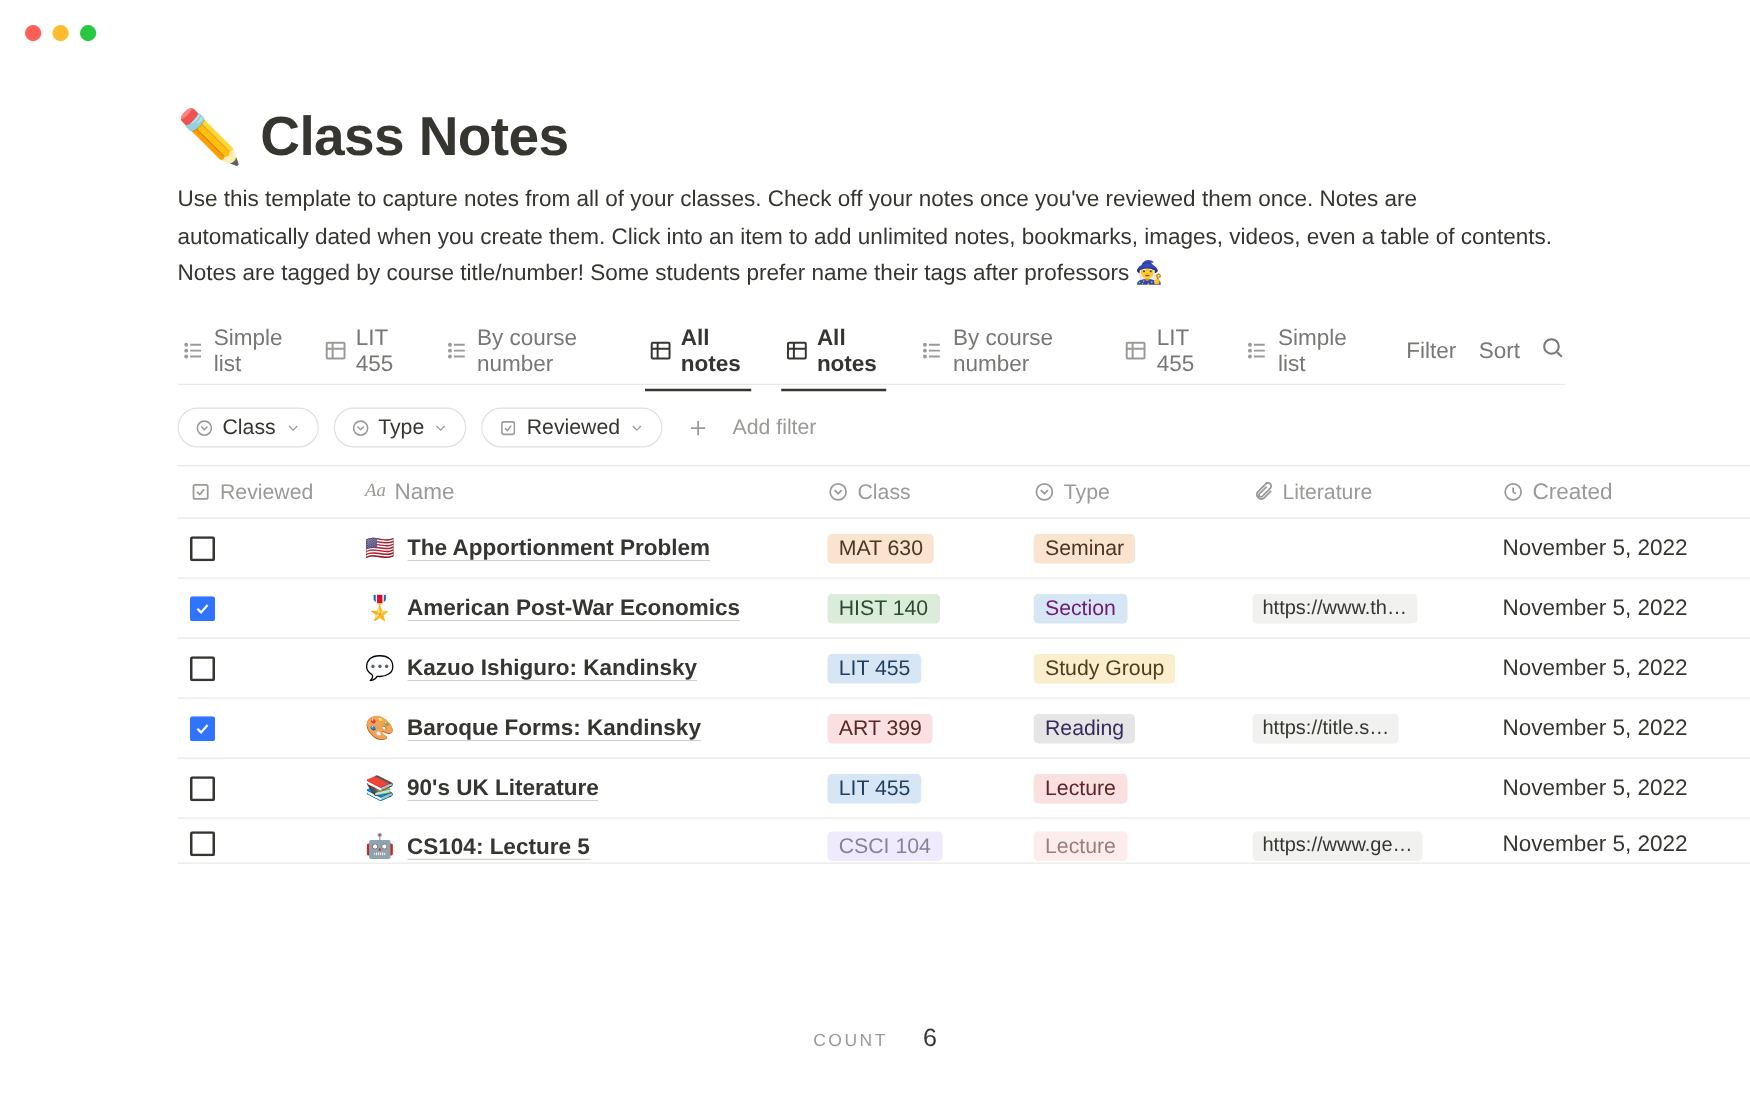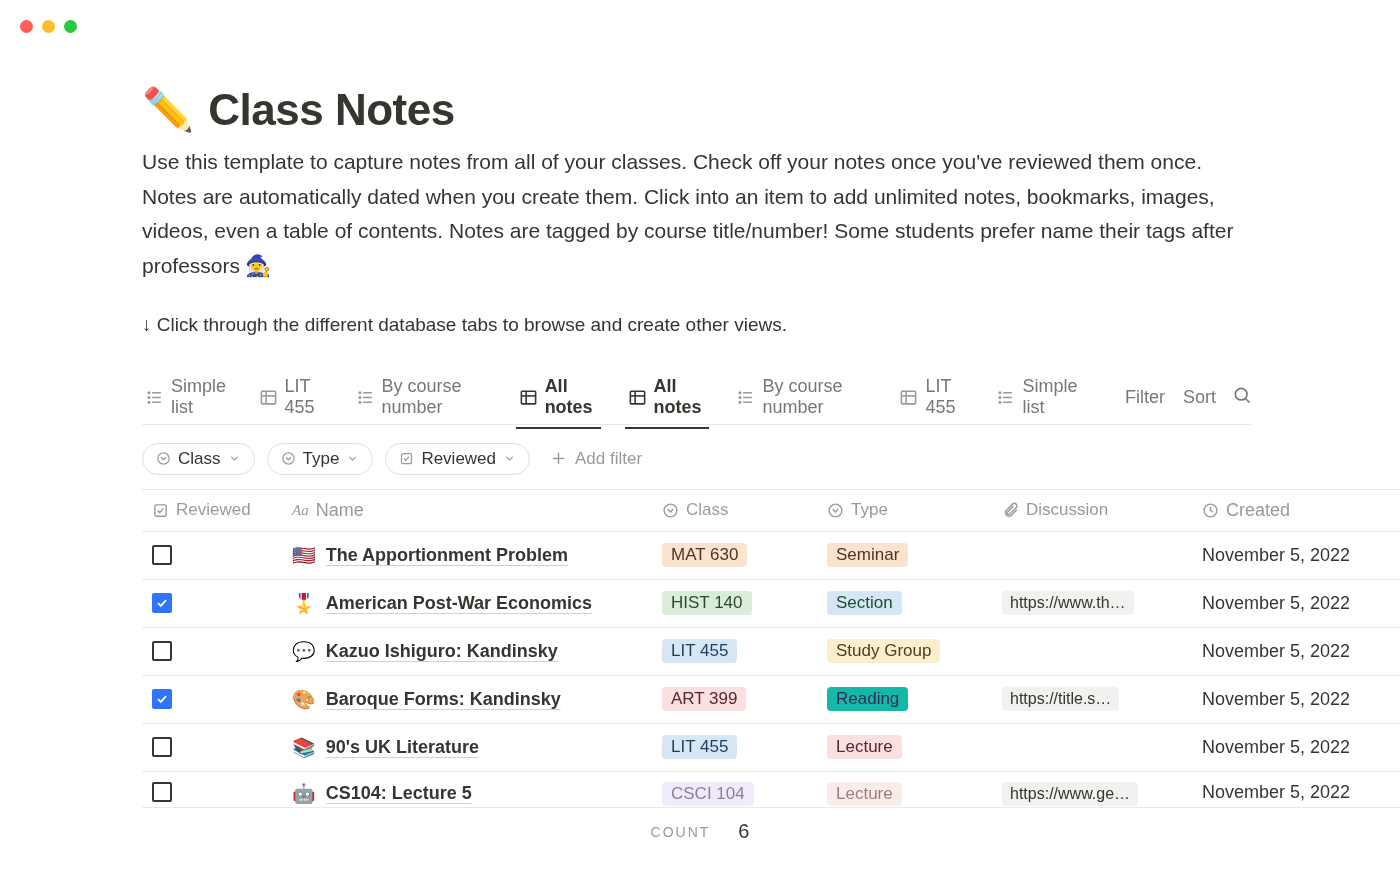--- a/index.html
+++ b/index.html
@@ -47,21 +47,21 @@
     font-size: 42px;
     line-height: 1;
   }
   .title-text {
     font-size: 44px;
     font-weight: 700;
     letter-spacing: -0.5px;
   }
 
   .description {
-    font-size: 21px;
+    font-size: 18px;
     line-height: 1.65;
     color: #37352f;
     max-width: 1100px;
     margin-bottom: 30px;
   }
 
   .hint {
     font-size: 19px;
     color: #37352f;
     margin-bottom: 45px;
@@ -133,21 +133,21 @@
     border-radius: 18px;
     padding: 5px 13px;
     font-size: 17px;
     color: #37352f;
     cursor: pointer;
   }
   .filter-pill .icon-small { color: #9b9a97; display:inline-flex; }
   .add-filter {
     display: flex;
     align-items: center;
-    gap: 8px;
+    gap: 19px;
     font-size: 17px;
     color: #9b9a97;
     cursor: pointer;
     margin-left: 8px;
   }
 
   .table {
     width: 1260px;
     border-top: 1px solid #e9e9e7;
   }
@@ -272,21 +272,20 @@
 
 <div class="page">
 
   <div class="title-row">
     <span class="title-icon">✏️</span>
     <span class="title-text">Class Notes</span>
   </div>
 
   <p class="description">Use this template to capture notes from all of your classes. Check off your notes once you've reviewed them once. Notes are automatically dated when you create them. Click into an item to add unlimited notes, bookmarks, images, videos, even a table of contents. Notes are tagged by course title/number!  Some students prefer name their tags after professors 🧙‍♀️</p>
 
-  <p class="hint">↓ Click through the different database tabs to browse and create other views.</p>
 
   <div class="views-row">
     <div class="view-tab">
         <span class="view-icon">
           <svg width="19" height="19" viewBox="0 0 24 24" fill="none" stroke="currentColor" stroke-width="2">
             <line x1="9" y1="6" x2="20" y2="6"></line>
             <line x1="9" y1="12" x2="20" y2="12"></line>
             <line x1="9" y1="18" x2="20" y2="18"></line>
             <circle cx="5" cy="6" r="1"></circle>
             <circle cx="5" cy="12" r="1"></circle>
@@ -461,21 +460,21 @@
         <svg width="17" height="17" viewBox="0 0 24 24" fill="none" stroke="currentColor" stroke-width="2">
             <circle cx="12" cy="12" r="9"></circle>
             <polyline points="8 10 12 14 16 10"></polyline>
           </svg>
         <span>Type</span>
       </div>
       <div class="cell col-materials">
         <svg width="17" height="17" viewBox="0 0 24 24" fill="none" stroke="currentColor" stroke-width="2">
             <path d="M21 11l-8 8a5 5 0 01-7-7l9-9a3.5 3.5 0 015 5l-9 9a2 2 0 01-3-3l8-8"></path>
           </svg>
-        <span>Discussion</span>
+        <span>Literature</span>
       </div>
       <div class="cell col-created">
         <svg width="17" height="17" viewBox="0 0 24 24" fill="none" stroke="currentColor" stroke-width="2">
             <circle cx="12" cy="12" r="9"></circle>
             <polyline points="12 7 12 12 15 14"></polyline>
           </svg>
         <span>Created</span>
       </div>
     </div>
     <div id="table-body">
@@ -509,21 +508,21 @@
           <div class="cell col-name">
             <div class="name-content">
               <span class="name-emoji">🎖️</span>
               <span class="name-label">American Post-War Economics</span>
             </div>
           </div>
           <div class="cell col-class">
             <span class="tag" style="background:#dbecdb;color:#2a4a2e">HIST 140</span>
           </div>
           <div class="cell col-type">
-            <span class="tag" style="background:#d6e6f5;color:#14532d">Section</span>
+            <span class="tag" style="background:#d6e6f5;color:#701a75">Section</span>
           </div>
           <div class="cell col-materials">
             <span class="material-pill">https://www.th…</span>
           </div>
           <div class="cell col-created">November 5, 2022</div>
         </div>
         <div class="row">
           <div class="cell col-reviewed">
             <span class="checkbox"></span>
           </div>
@@ -553,21 +552,21 @@
           <div class="cell col-name">
             <div class="name-content">
               <span class="name-emoji">🎨</span>
               <span class="name-label">Baroque Forms: Kandinsky</span>
             </div>
           </div>
           <div class="cell col-class">
             <span class="tag" style="background:#fae0e0;color:#5a2626">ART 399</span>
           </div>
           <div class="cell col-type">
-            <span class="tag" style="background:#14b8a6;color:#3a2a5c">Reading</span>
+            <span class="tag" style="background:#e5e5e5;color:#3a2a5c">Reading</span>
           </div>
           <div class="cell col-materials">
             <span class="material-pill">https://title.s…</span>
           </div>
           <div class="cell col-created">November 5, 2022</div>
         </div>
         <div class="row">
           <div class="cell col-reviewed">
             <span class="checkbox"></span>
           </div>

